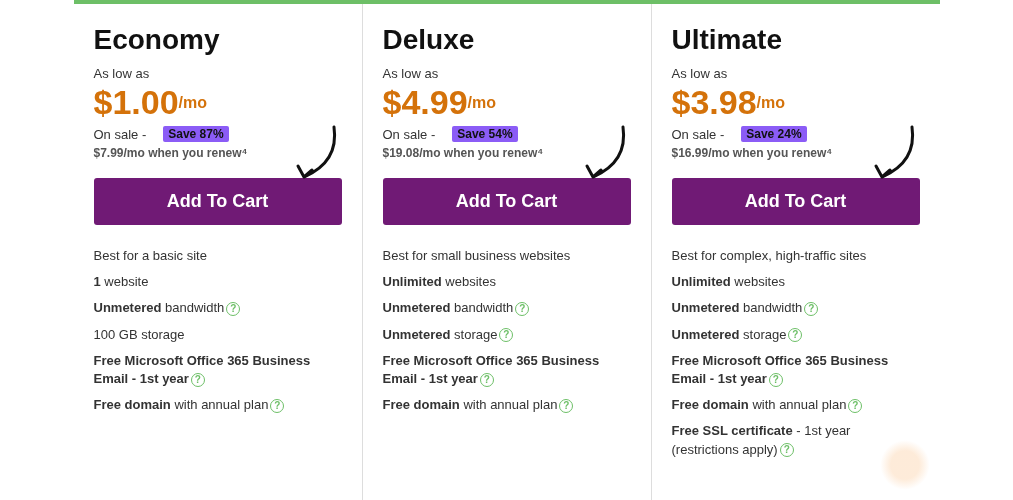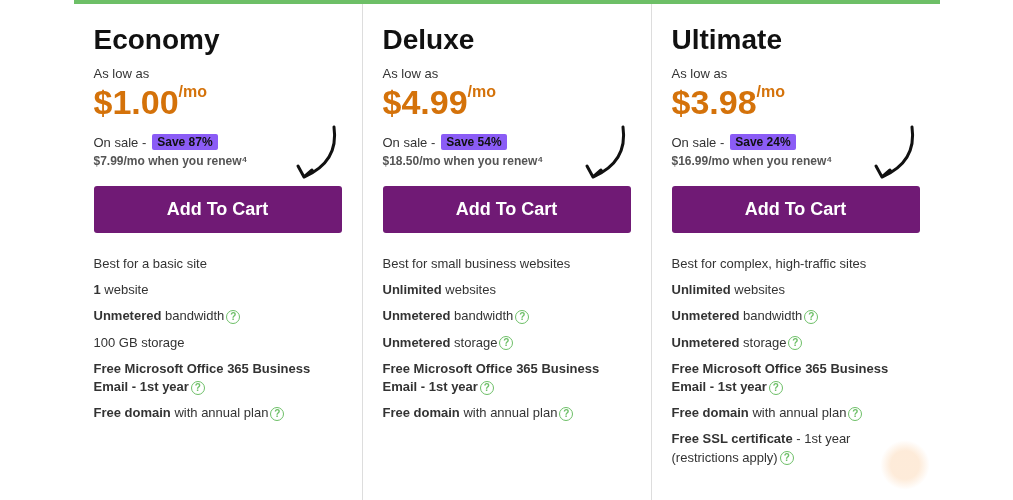--- a/index.html
+++ b/index.html
@@ -34,37 +34,37 @@
       color: #111;
       margin-bottom: 10px;
     }
     .as-low-as {
       font-size: 13px;
       color: #333;
       margin-bottom: 2px;
     }
     .price-row {
       display: flex;
-      align-items: flex-start;
-      margin-bottom: 12px;
+      align-items: center;
+      margin-bottom: 4px;
     }
     .price-amount {
       font-size: 34px;
       font-weight: bold;
       color: #d4720a;
     }
     .price-mo {
       font-size: 16px;
       color: #d4720a;
       font-weight: bold;
     }
     .sale-row {
       display: flex;
       align-items: center;
-      gap: 6px;
+      gap: 17px;
       margin-bottom: 4px;
       font-size: 13px;
       color: #333;
     }
     .save-badge {
       background: #8b5cf6;
       color: #111;
       font-weight: bold;
       font-size: 12px;
       padding: 1px 5px;
@@ -163,21 +163,21 @@
       <div class="plan-title">Deluxe</div>
       <div class="as-low-as">As low as</div>
       <div class="price-row">
         <span class="price-amount">$4.99</span>
         <span class="price-mo">/mo</span>
       </div>
       <div class="sale-row">
         <span>On sale -</span>
         <span class="save-badge">Save 54%</span>
       </div>
-      <div class="renew-text">$18.50/mo when you renew⁴</div>
+      <div class="renew-text">$19.08/mo when you renew⁴</div>
       <button class="add-to-cart-btn">Add To Cart</button>
       <svg width="100" height="70" viewBox="0 0 100 70" style="position: absolute; top: 118px; right: 8px; pointer-events: none; z-index: 10;">
         <path d="M 80 5 Q 85 40 50 55 L 58 48 M 50 55 L 44 44" stroke="#111" stroke-width="3" fill="none" stroke-linecap="round" stroke-linejoin="round"></path>
       </svg>
       <ul class="features-list">
         <li>Best for small business websites</li>
         <li><span class="feature-bold">Unlimited</span> websites</li>
         <li><span class="feature-bold">Unmetered</span> bandwidth<span class="info-icon">?</span></li>
         <li><span class="feature-bold">Unmetered</span> storage<span class="info-icon">?</span></li>
         <li><span class="feature-bold">Free Microsoft Office 365 Business Email - 1st year</span><span class="info-icon">?</span></li>

